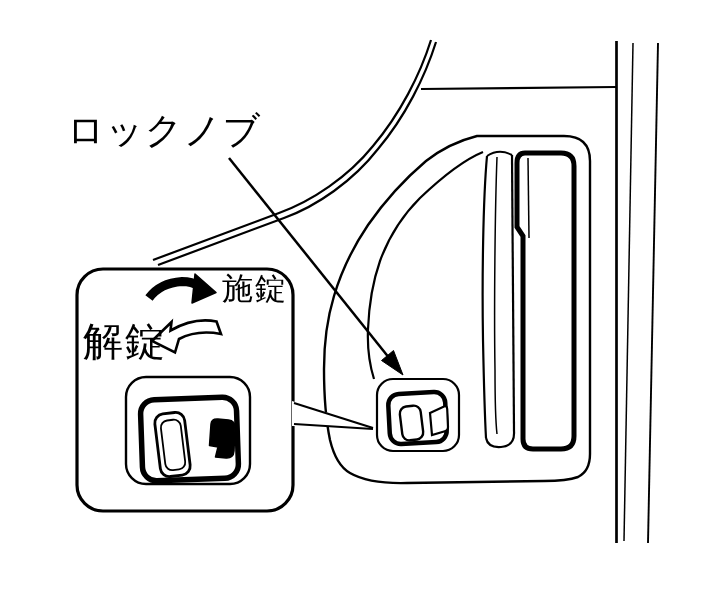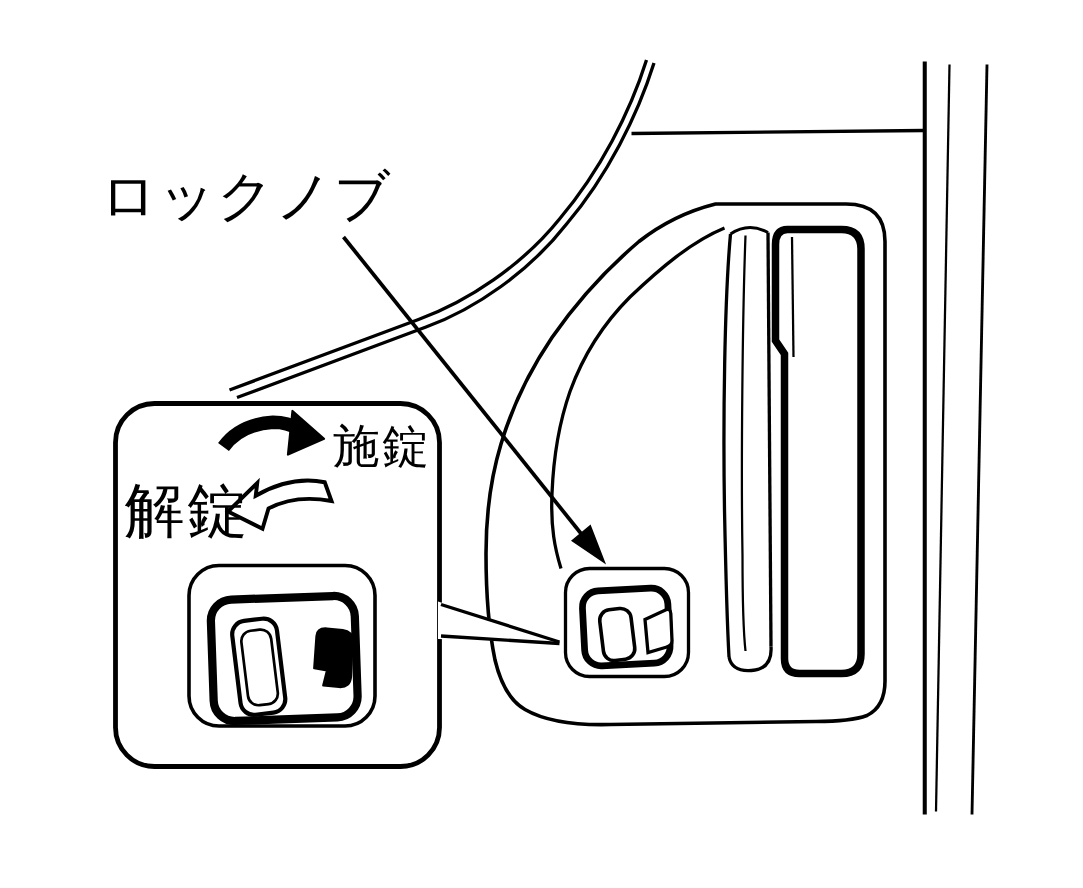--- a/index.html
+++ b/index.html
@@ -13,21 +13,21 @@
   .canvas svg{position:absolute;left:0;top:0;}
   .jp-label{
     position:absolute;
     color:#000000;
     font-family:"DejaVu Sans", sans-serif;
     white-space:nowrap;
     line-height:1;
     font-weight:500;
   }
   .label-lockknob{left:67px;top:112px;font-size:37px;letter-spacing:1px;}
-  .label-lock{left:222px;top:283px;font-size:31px;letter-spacing:2px;}
+  .label-lock{left:222px;top:273px;font-size:31px;letter-spacing:2px;}
   .label-unlock{left:83px;top:321px;font-size:40px;letter-spacing:2px;}
 </style>
 </head>
 <body>
 
 <div class="canvas">
 
   <svg width="722" height="592" viewBox="0 0 722 592">
     <g fill="none" stroke="#000000" stroke-linecap="butt">
 

